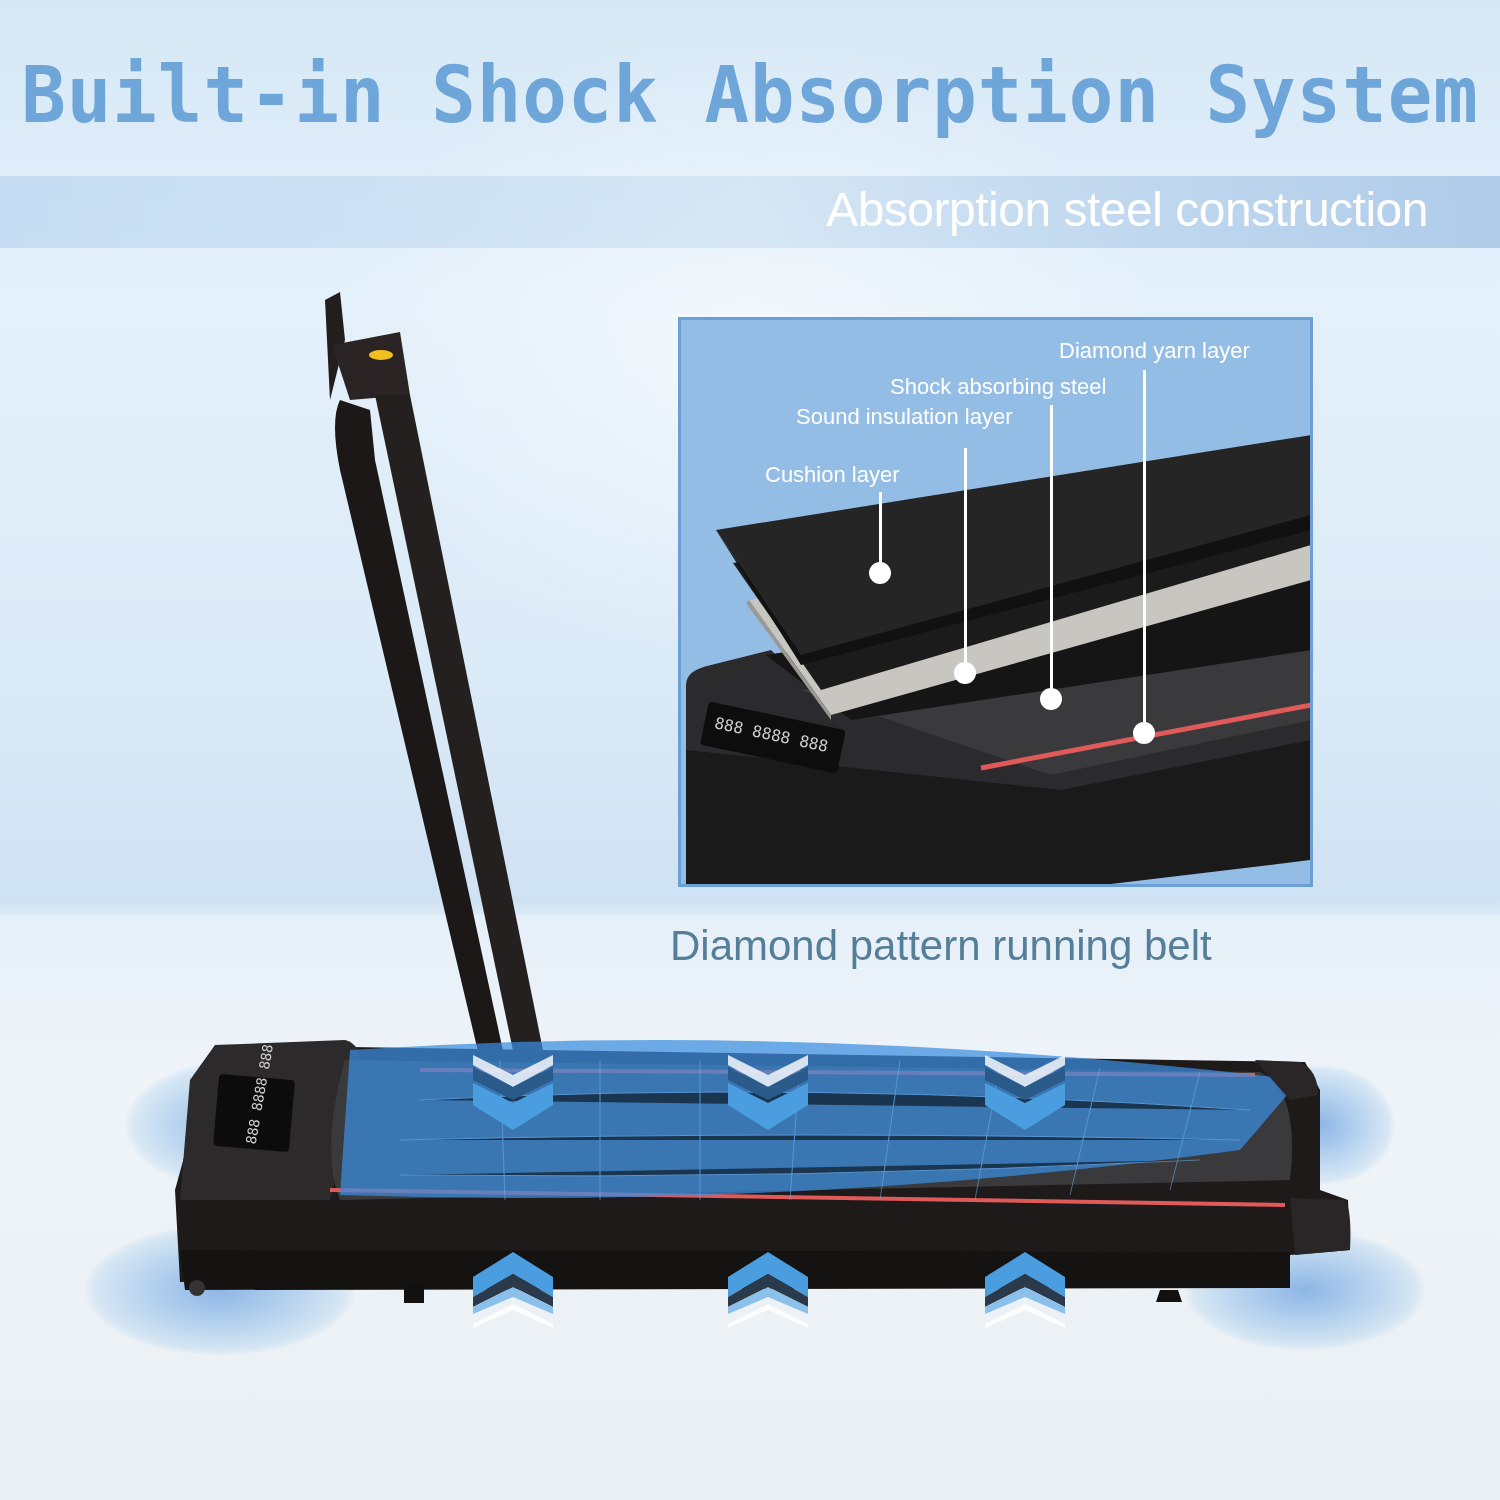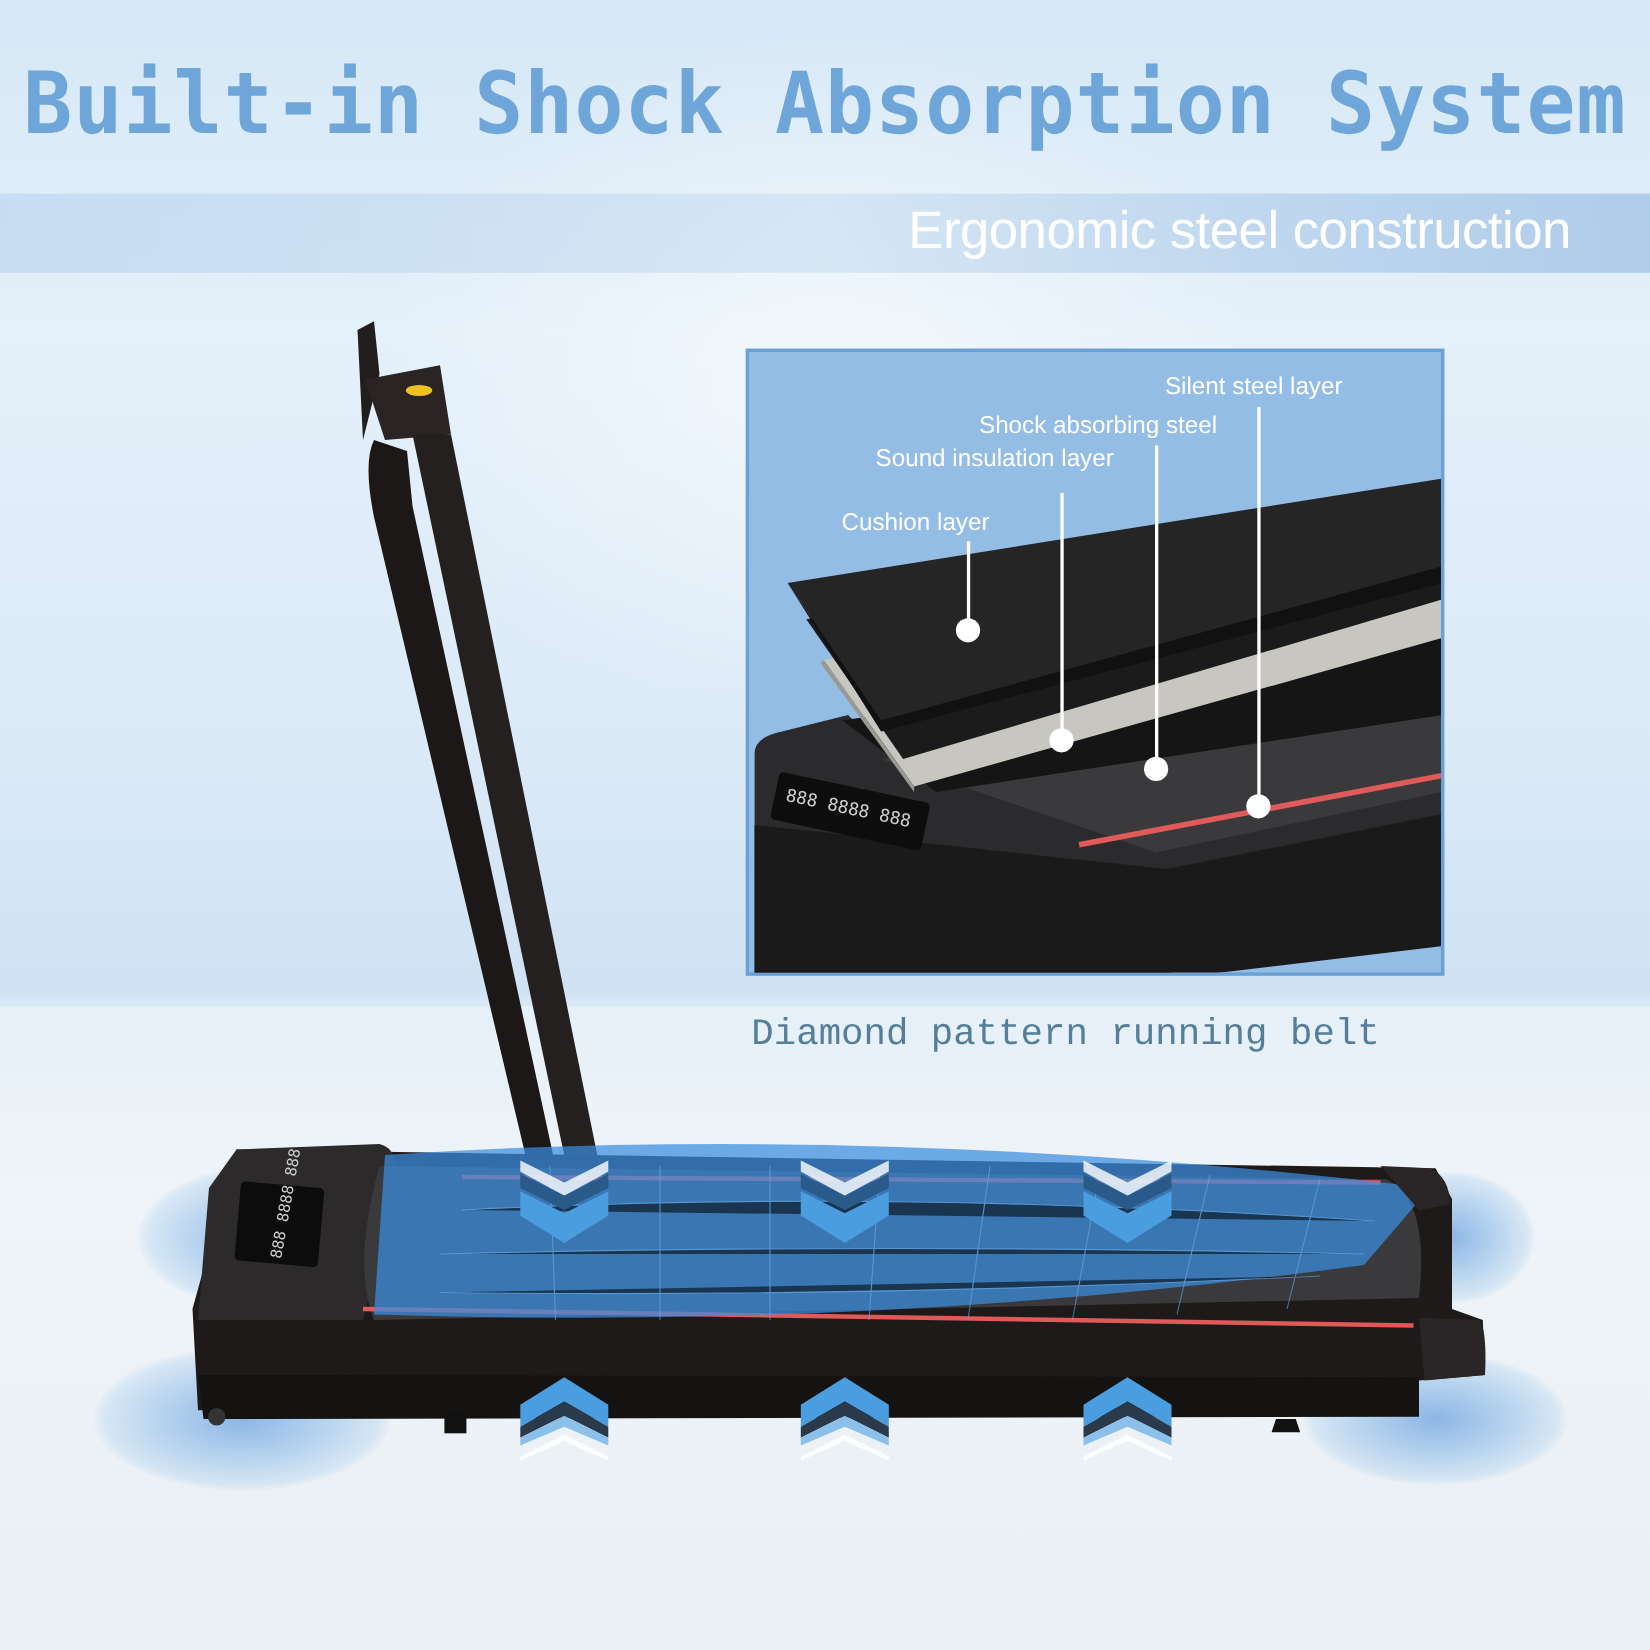--- a/index.html
+++ b/index.html
@@ -48,42 +48,42 @@
     .inset-label {
       position: absolute; color: #ffffff;
       font-family: "Liberation Sans", sans-serif;
       font-size: 22px; white-space: nowrap;
     }
     .leader { position: absolute; width: 3px; background: #ffffff; }
     .dot { position: absolute; width: 22px; height: 22px; border-radius: 50%; background: #ffffff; }
 
     .belt-caption {
       position: absolute; left: 670px; top: 922px;
-      font-family: Liberation Mono, monospace;
-      font-size: 34px; color: #557f99; margin-left: 13px;
+      font-family: Liberation Sans, sans-serif;
+      font-size: 42px; color: #557f99;
     }
 
     
     .tm { position: absolute; }
     .ripple {
       position: absolute; border-radius: 50%;
       background: radial-gradient(ellipse at center, rgba(90,150,220,0.65) 0%, rgba(120,175,230,0.45) 40%, rgba(150,195,235,0.25) 65%, rgba(180,210,240,0) 72%);
     }
     .chev { position: absolute; }
   </style>
 </head>
 <body>
 
 <div class="bg-floor"></div>
 <div class="bg-glow"></div>
 
 <h1 class="headline">Built-in Shock Absorption System</h1>
 
 <div class="subband"></div>
-<div class="subtitle">Ergonomic steel construction</div>
+<div class="subtitle">Absorption steel construction</div>
 
 <div class="inset">
   <svg width="635" height="570" style="position:absolute;left:0;top:0">
 
     <path d="M5 365 Q5 350 30 345 L90 330 L110 350 L180 340 L630 300 L630 520 L380 565 L5 565 Z" fill="#2b2b2d"></path>
     <path d="M5 430 L380 470 L630 420 L630 540 L380 570 L5 570 Z" fill="#1a1a1b"></path>
     <path d="M120 370 L630 300 L630 400 L370 455 Z" fill="#3a3a3c"></path>
     <path d="M300 448 L630 385" stroke="#e05a5a" stroke-width="5"></path>
     <rect x="22" y="395" width="140" height="44" rx="4" fill="#0d0d0e" transform="rotate(12 90 417)"></rect>
     <text x="32" y="420" fill="#cfcfcf" font-family="DejaVu Sans Mono, monospace" font-size="16" transform="rotate(12 90 417)">888 8888 888</text>
@@ -92,21 +92,21 @@
 
     <path d="M68 280 L630 190 L630 260 L150 395 Z" fill="#c8c6c0"></path>
     <path d="M68 280 L150 395 L150 400 L65 283 Z" fill="#9b9994"></path>
 
     <path d="M52 243 L630 150 L630 225 L140 370 Z" fill="#1b1b1b"></path>
 
     <path d="M35 210 L630 115 L630 195 L120 335 Z" fill="#252525"></path>
     <path d="M35 210 L120 335 L630 195 L630 210 L120 345 Z" fill="#111"></path>
   </svg>
 
-  <span class="inset-label" style="left:378px;top:18px">Silent steel layer</span>
+  <span class="inset-label" style="left:378px;top:18px">Diamond yarn layer</span>
   <span class="inset-label" style="left:209px;top:54px">Shock absorbing steel</span>
   <span class="inset-label" style="left:115px;top:84px">Sound insulation layer</span>
   <span class="inset-label" style="left:84px;top:142px">Cushion layer</span>
 
   <div class="leader" style="left:462px;top:50px;height:360px"></div>
   <div class="dot" style="left:452px;top:402px"></div>
   <div class="leader" style="left:369px;top:85px;height:290px"></div>
   <div class="dot" style="left:359px;top:368px"></div>
   <div class="leader" style="left:283px;top:128px;height:220px"></div>
   <div class="dot" style="left:273px;top:342px"></div>

